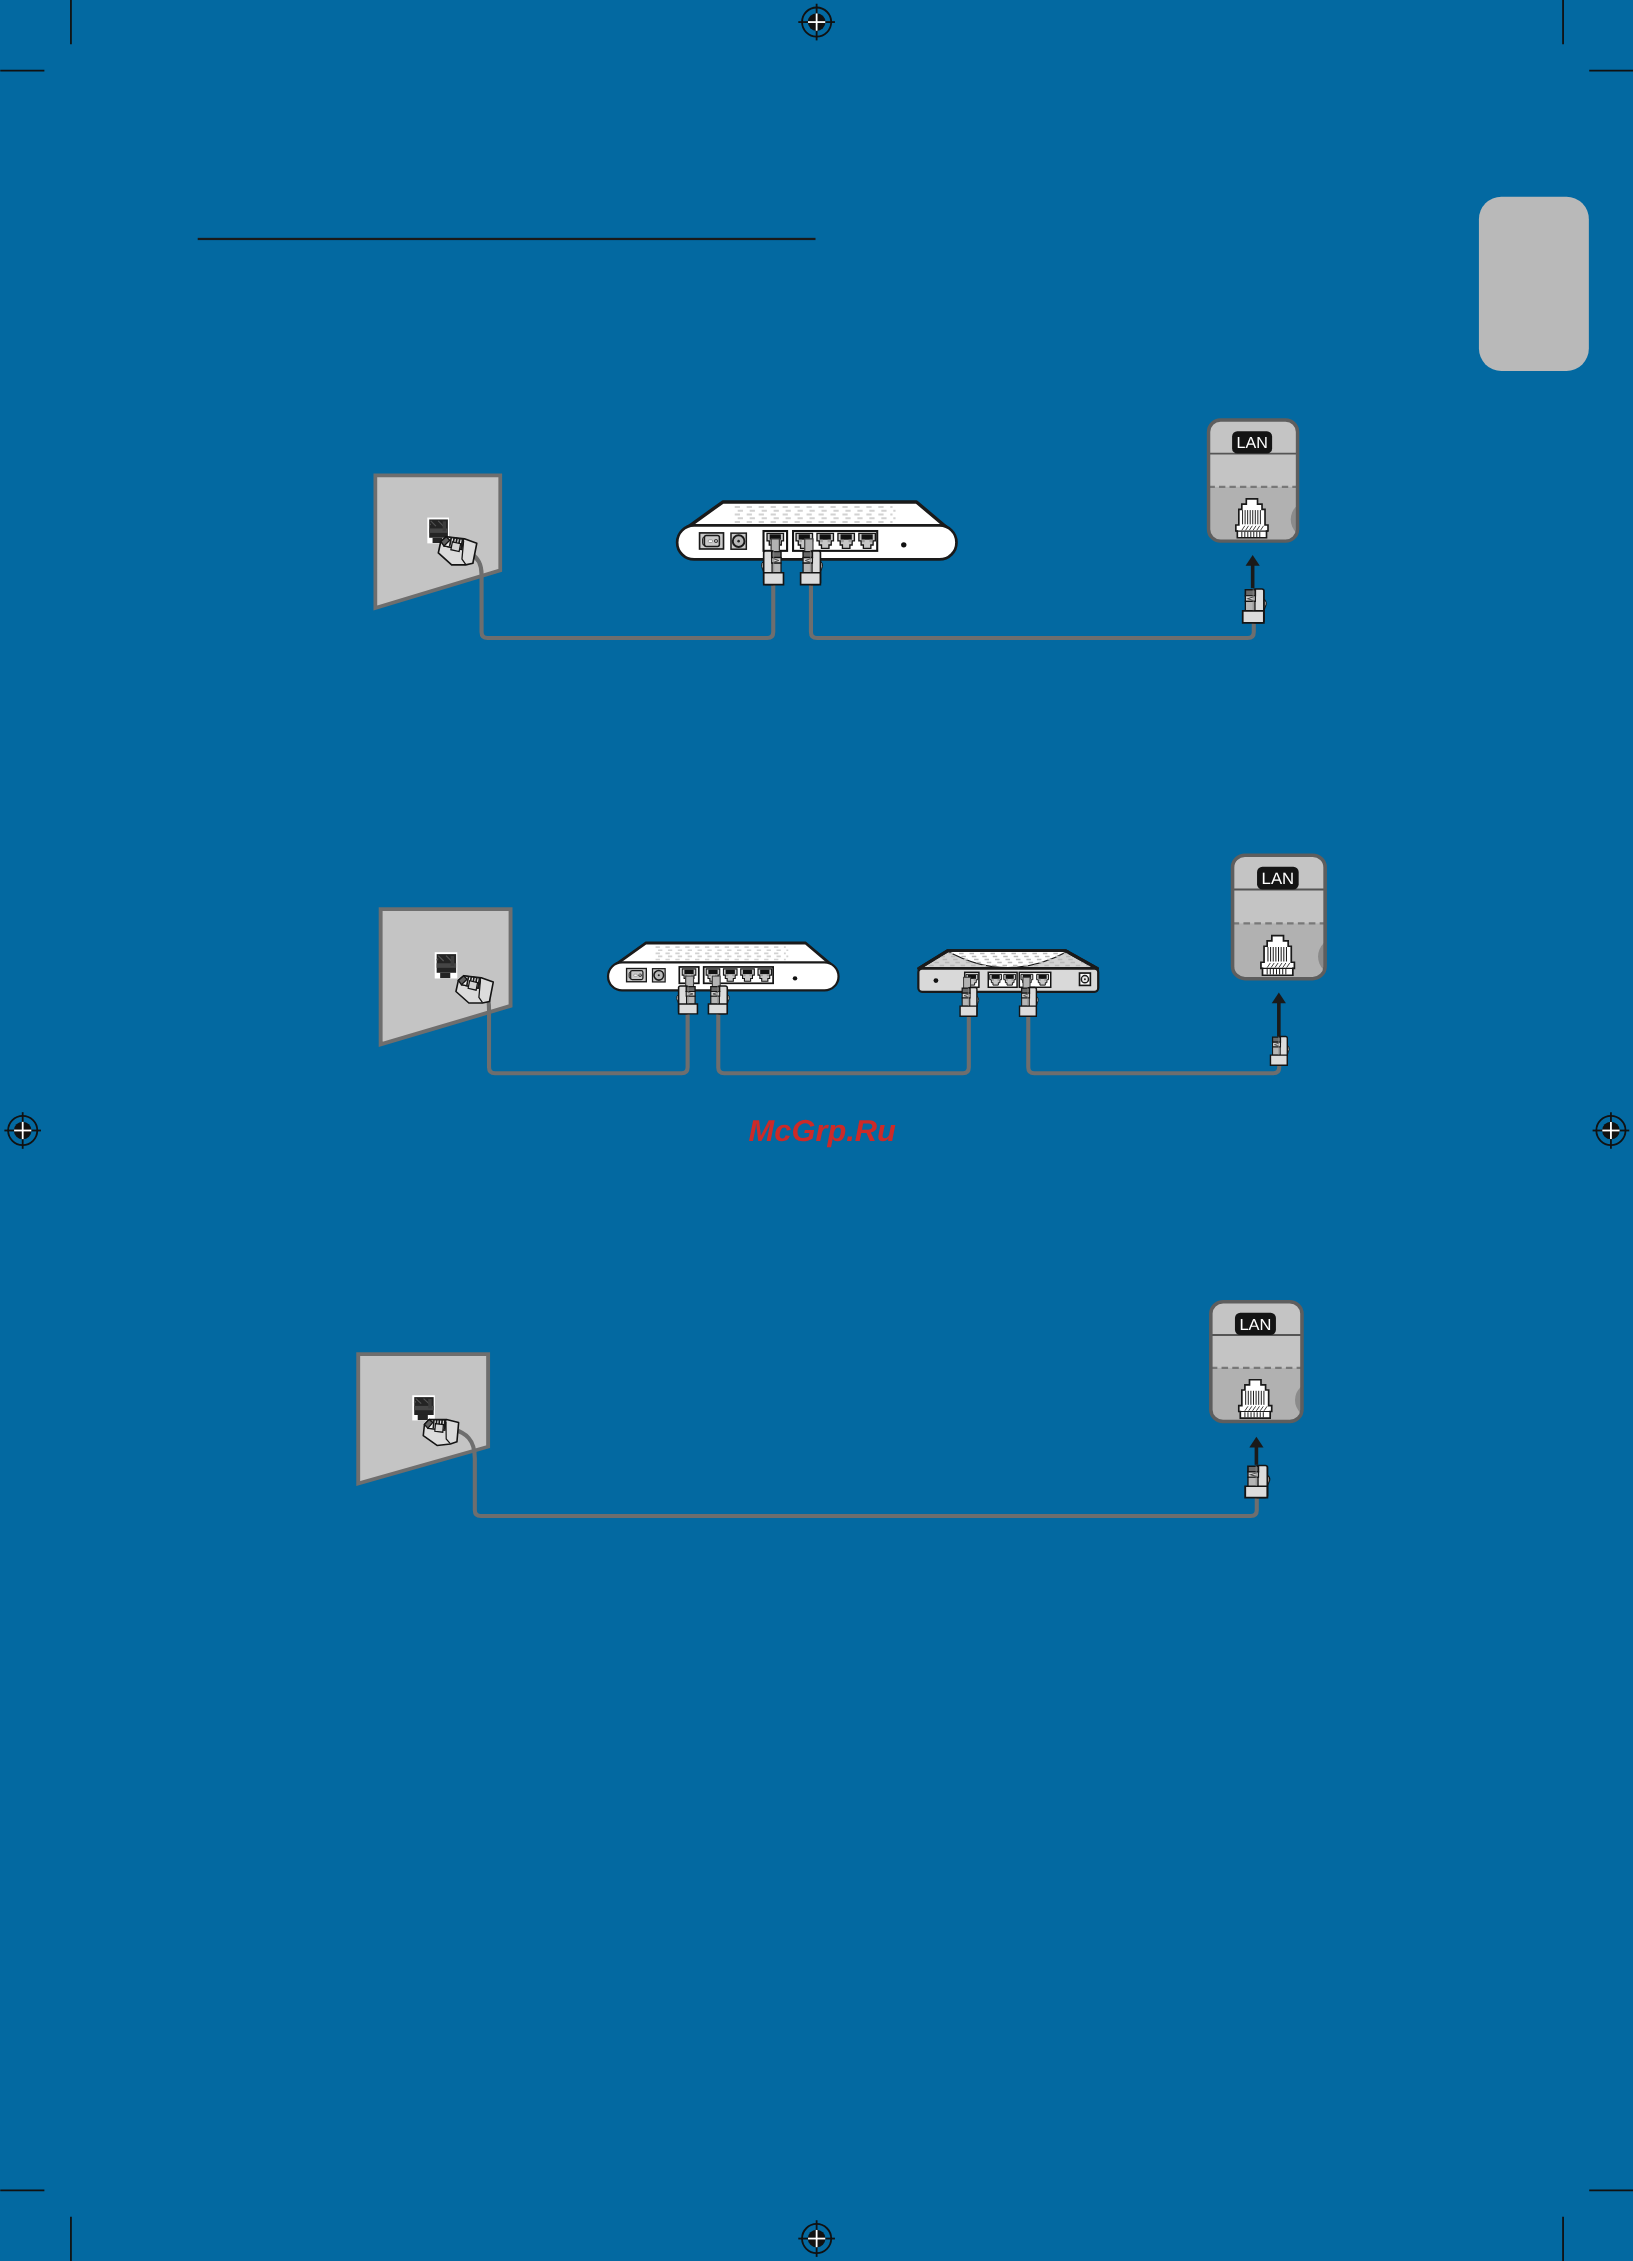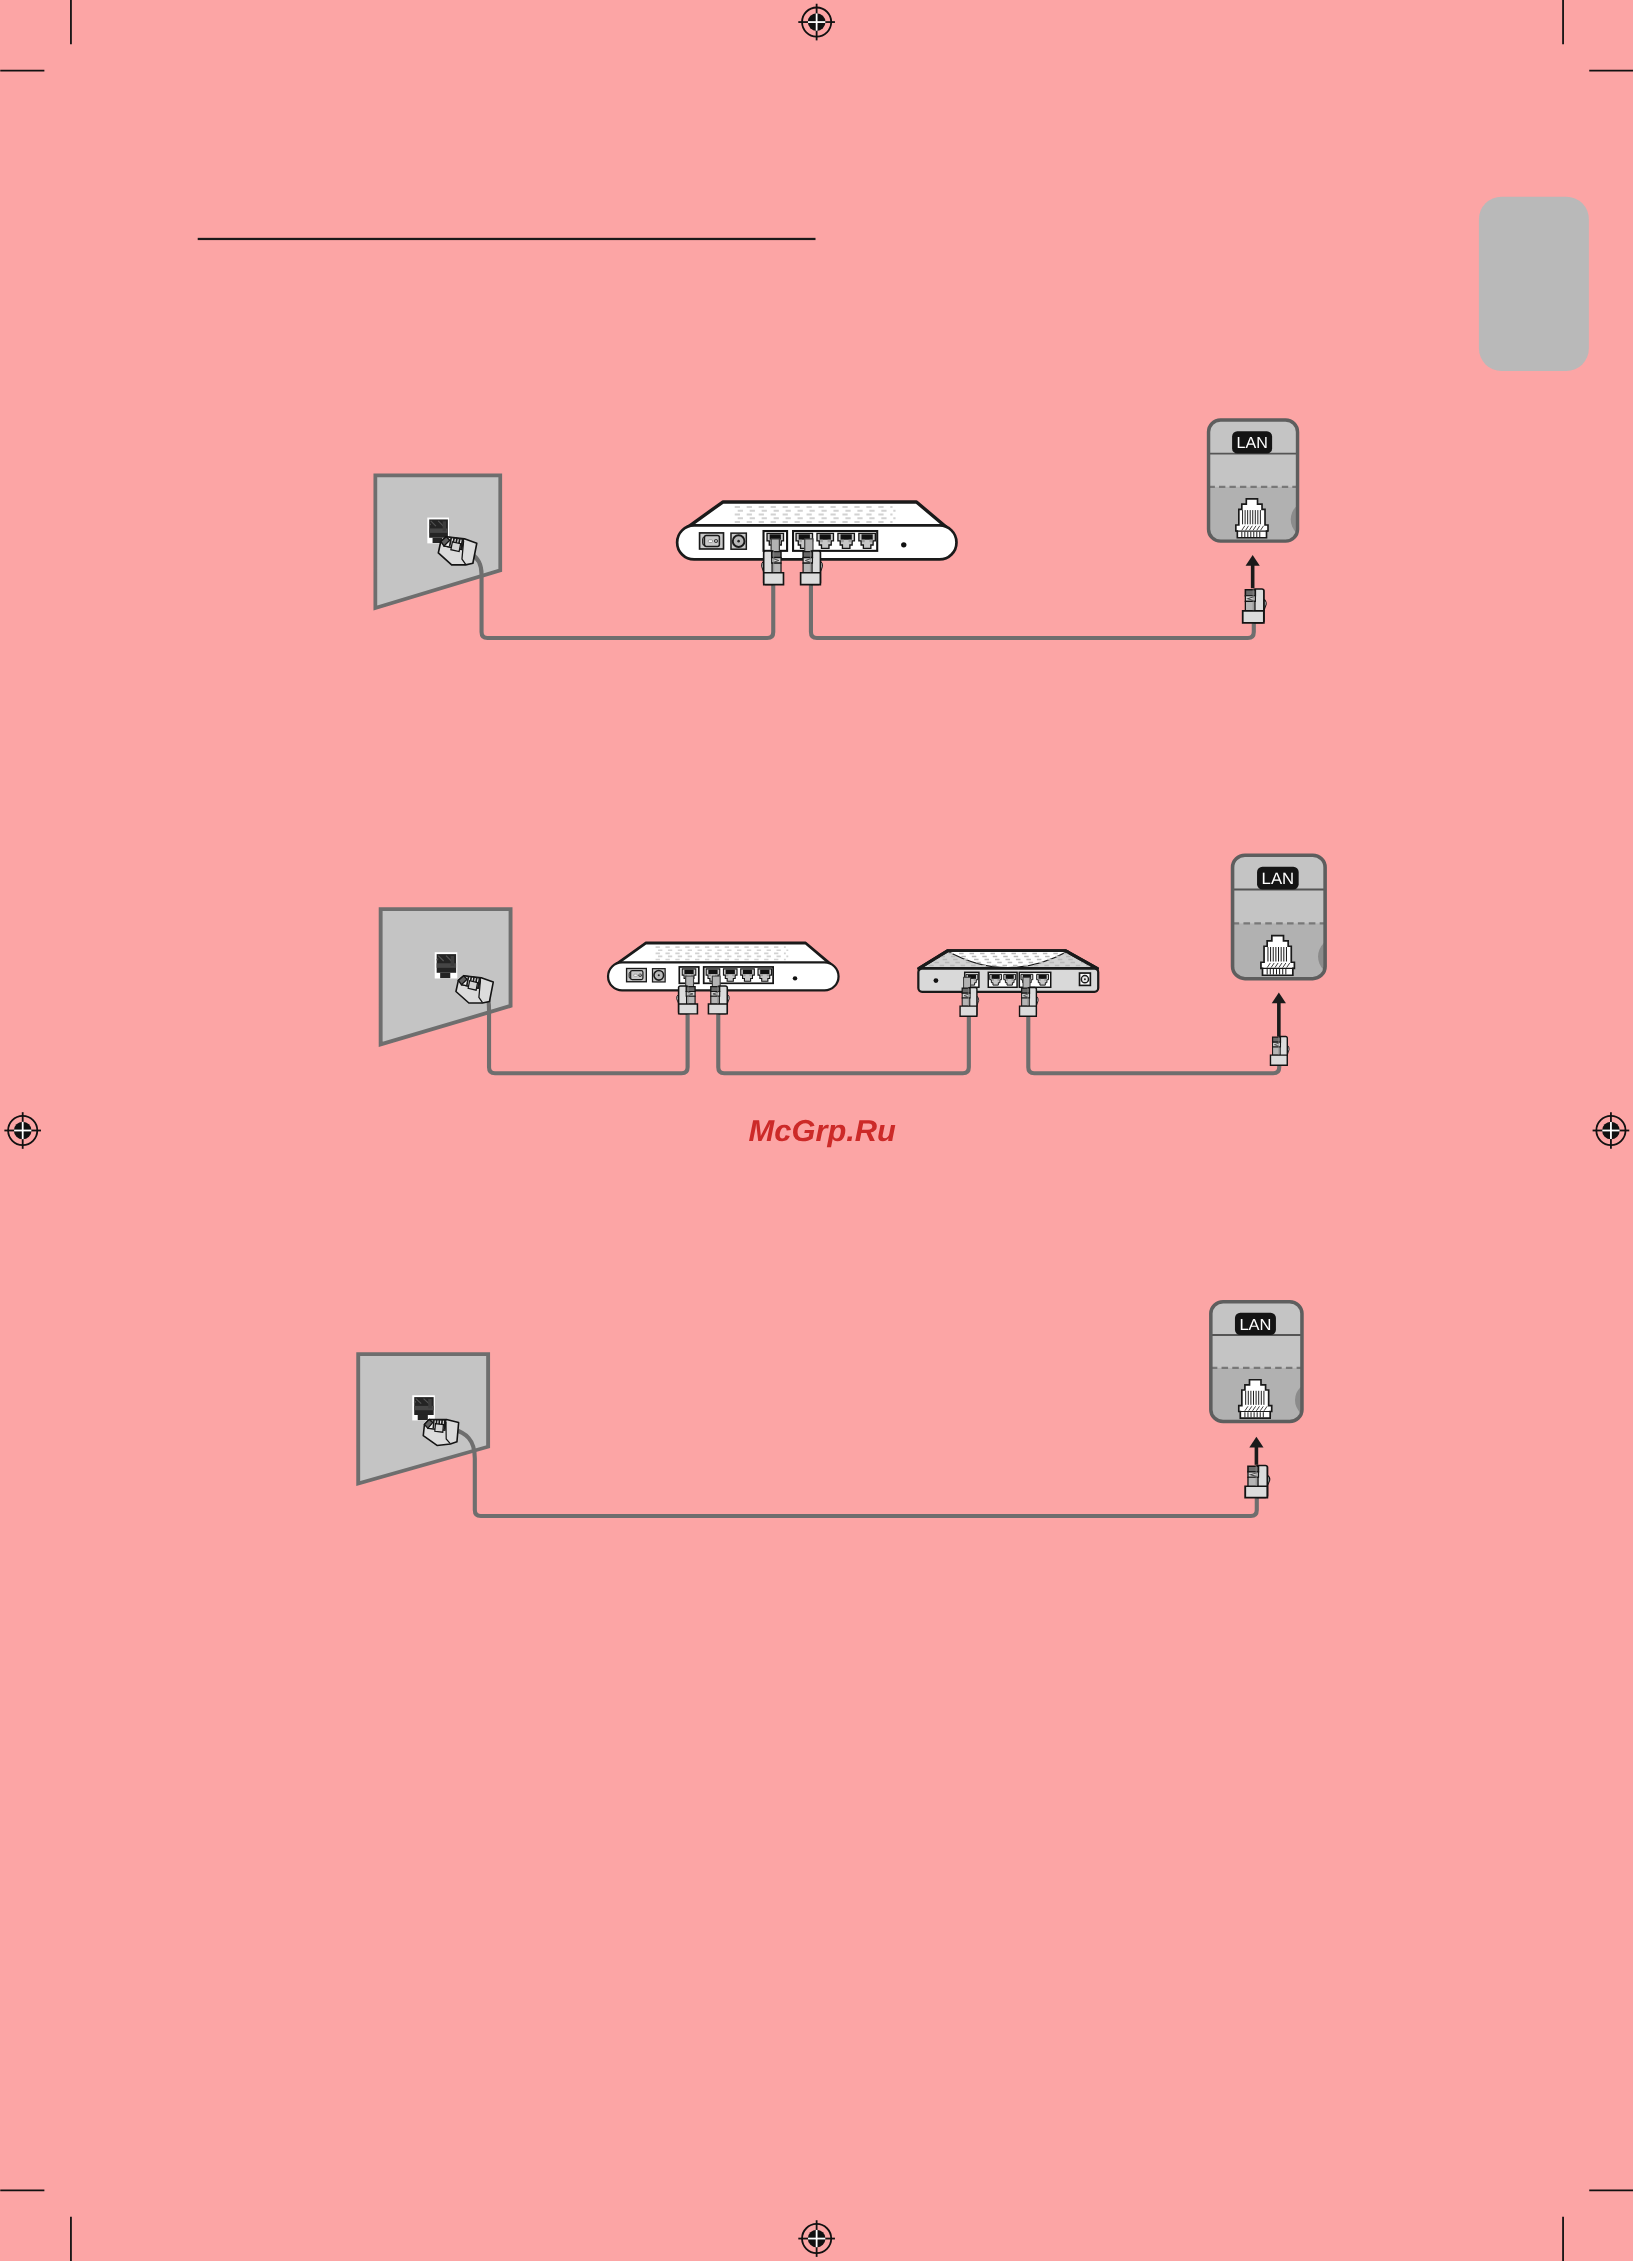--- a/index.html
+++ b/index.html
@@ -1,16 +1,16 @@
 <!DOCTYPE html>
 <html style="font-size:12px"><head>
 <meta charset="utf-8">
 <style>
   html,body{margin:0;padding:0;background:#fff;}
-  #page{width:1634px;height:2261px;position:relative;background:#fca5a5;overflow:hidden;}
+  #page{width:1634px;height:2261px;position:relative;background:#0369a1;overflow:hidden;}
   svg{display:block;}
   text{font-family:"Liberation Sans", sans-serif;}
 </style>
 </head>
 <body>
 
 <div id="page">
 <svg width="1634" height="2261" viewBox="0 0 2184 3023" text-rendering="geometricPrecision">
 <defs>
 

